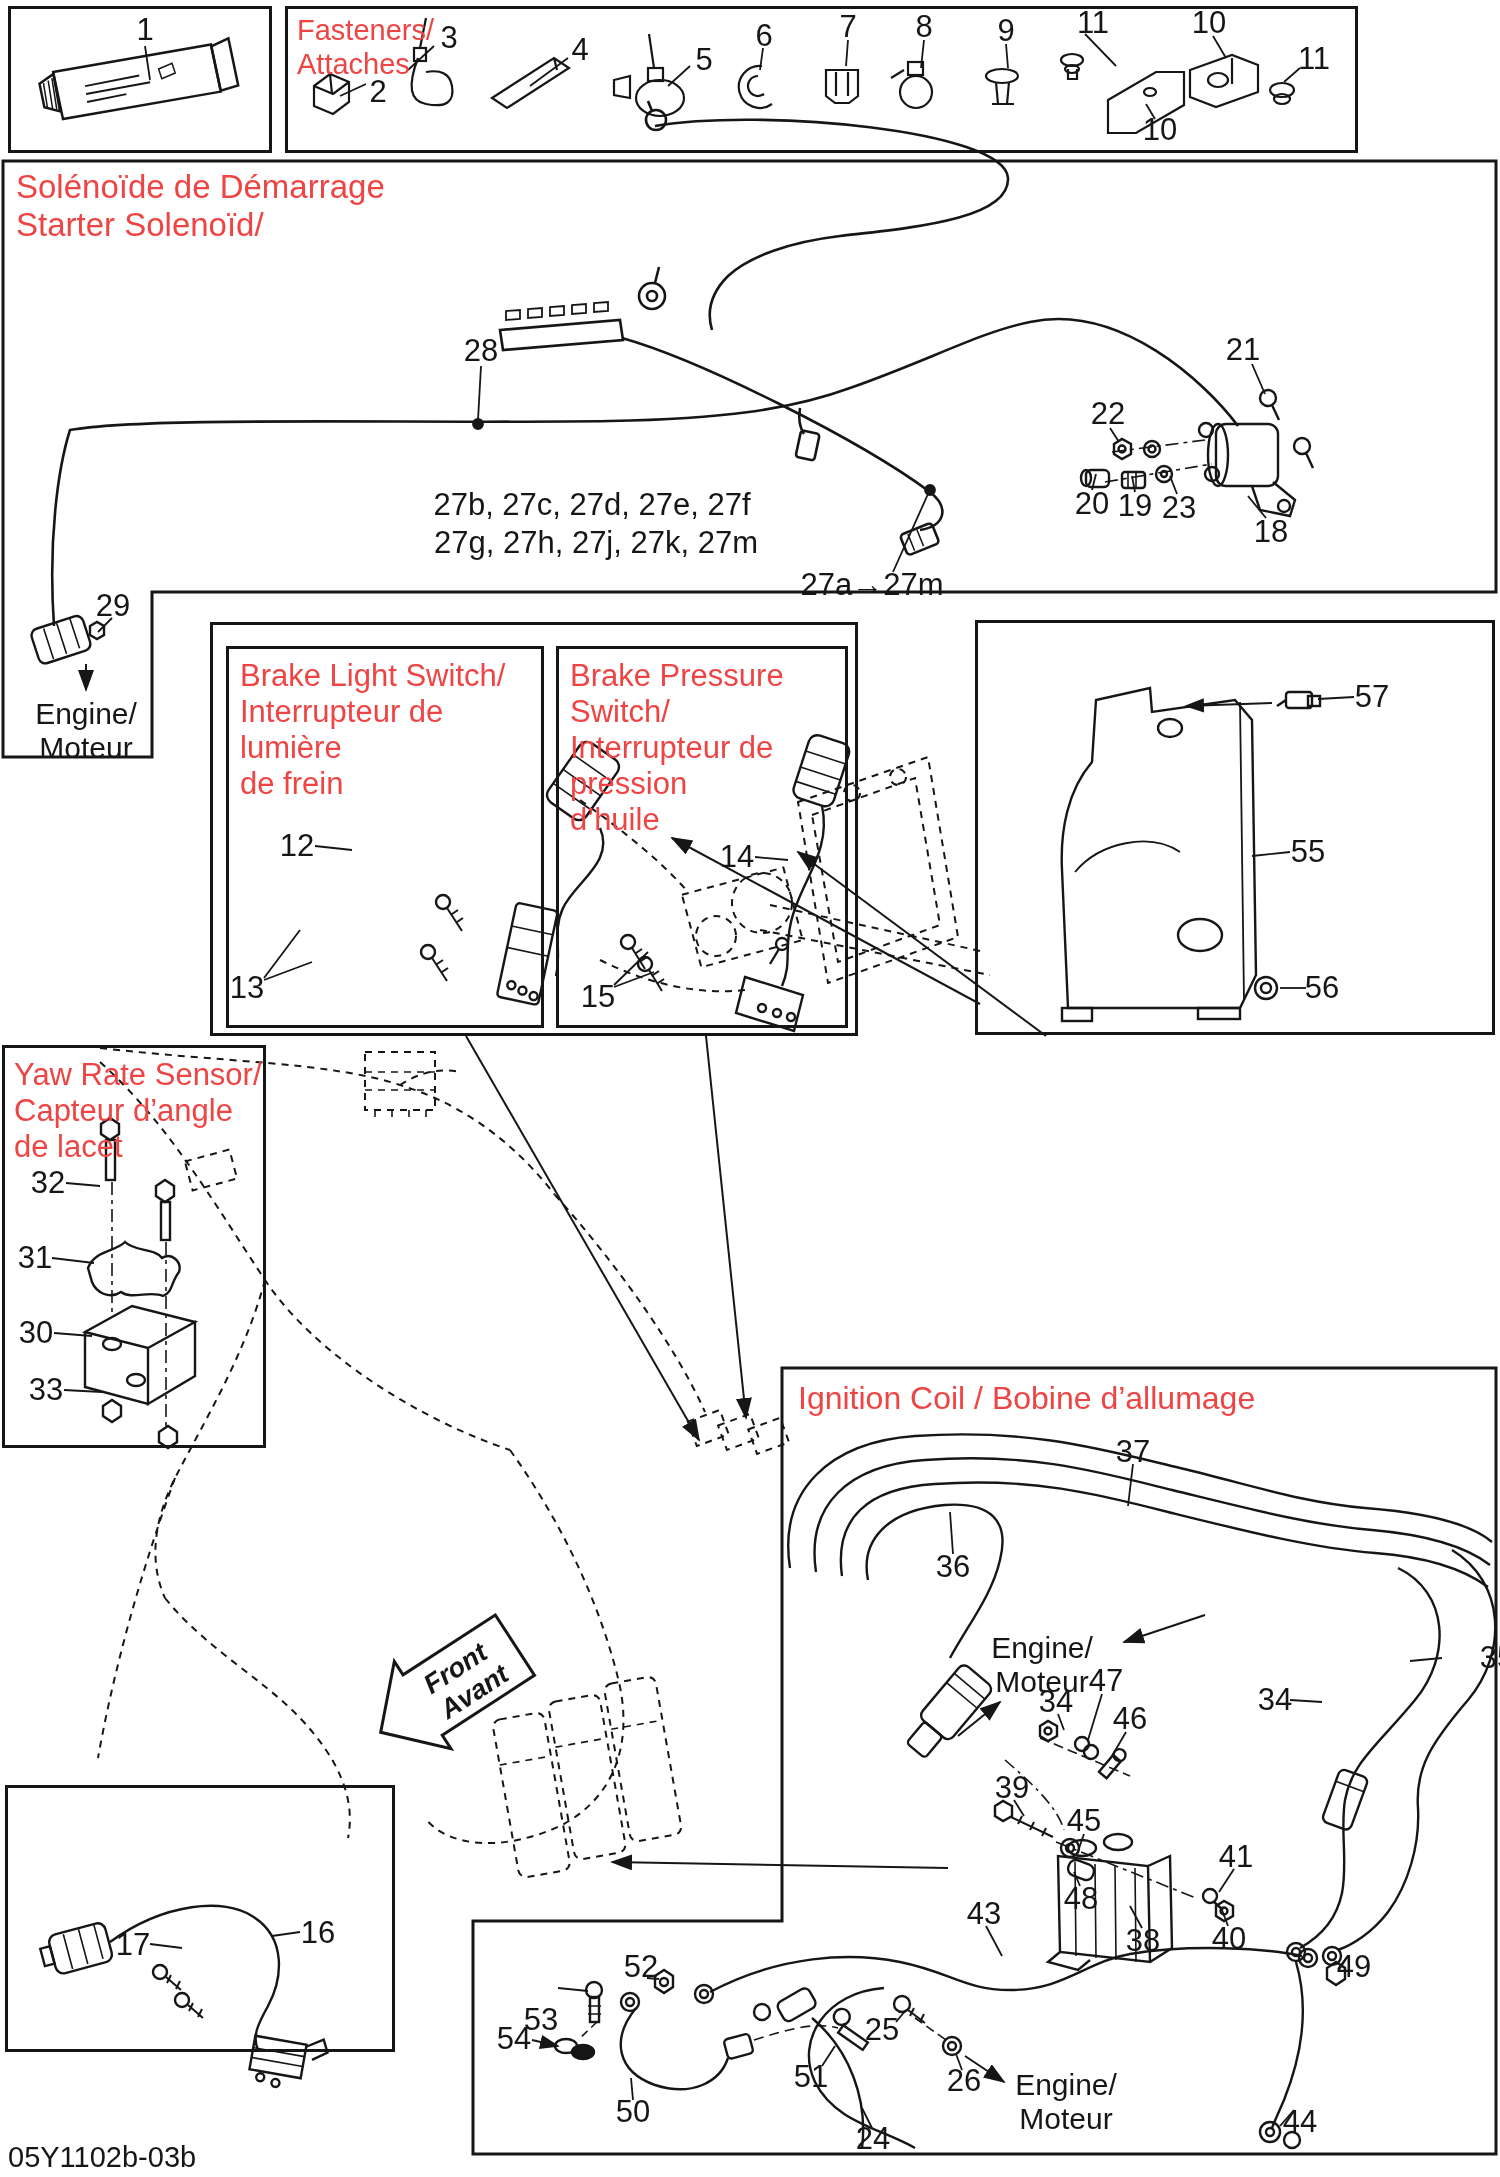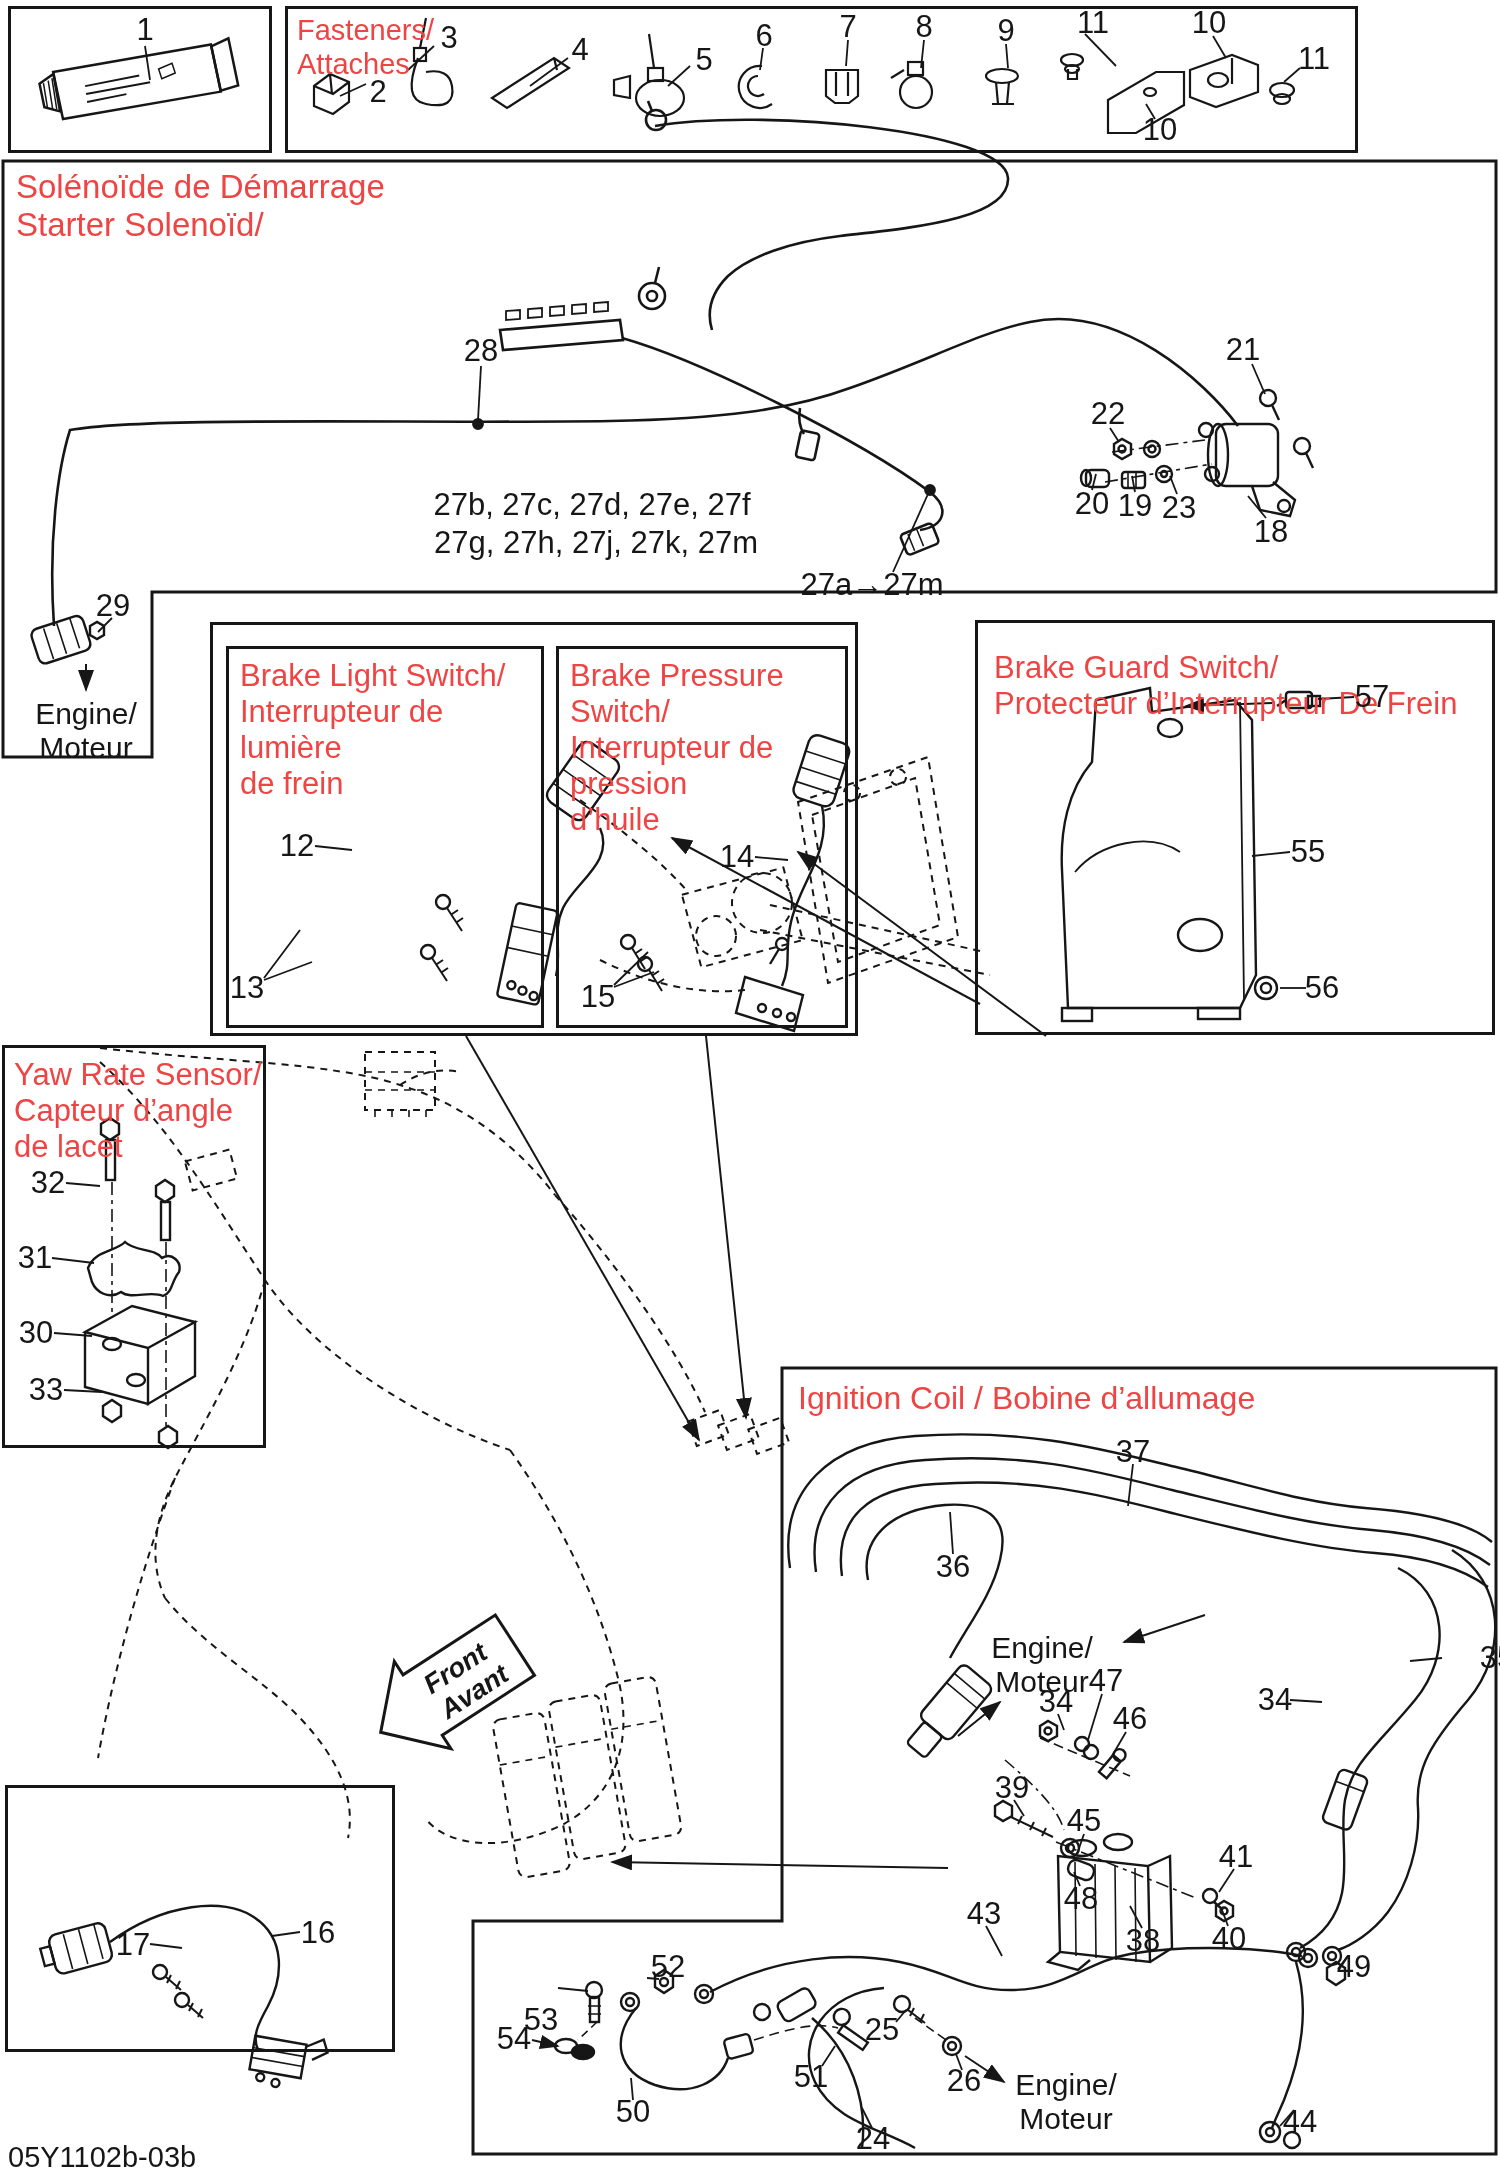--- a/index.html
+++ b/index.html
@@ -465,24 +465,20 @@
   <div data-interactable="false">lumière</div>
   <div data-interactable="false">de frein</div>
 </div>
 <div class="title" style="left:570px;top:658px;font-size:31px" data-interactable="false">
   <div data-interactable="false">Brake Pressure</div>
   <div data-interactable="false">Switch/</div>
   <div data-interactable="false">Interrupteur de</div>
   <div data-interactable="false">pression</div>
   <div data-interactable="false">d’huile</div>
 </div>
-<div class="title" style="left:994px;top:650px;font-size:31px" data-interactable="false">
-  <div data-interactable="false">Brake Guard Switch/</div>
-  <div data-interactable="false">Protecteur d’Interrupteur De Frein</div>
-</div>
 <div class="title" style="left:14px;top:1057px;font-size:31px" data-interactable="false">
   <div data-interactable="false">Yaw Rate Sensor/</div>
   <div data-interactable="false">Capteur d’angle</div>
   <div data-interactable="false">de lacet</div>
 </div>
 <div class="title" style="left:798px;top:1380px;font-size:32px" data-interactable="false">
   <div data-interactable="false">Ignition Coil / Bobine d’allumage</div>
 </div>
 
 <div id="callout-layer" data-interactable="false">
@@ -536,21 +532,21 @@
       <div class="co" data-interactable="false" style="left: 1143px; top: 1941px;">38</div>
       <div class="co" data-interactable="false" style="left: 1236px; top: 1857px;">41</div>
       <div class="co" data-interactable="false" style="left: 1229px; top: 1939px;">40</div>
       <div class="co" data-interactable="false" style="left: 984px; top: 1914px;">43</div>
       <div class="co" data-interactable="false" style="left: 1354px; top: 1967px;">49</div>
       <div class="co" data-interactable="false" style="left: 1300px; top: 2122px;">44</div>
       <div class="co" data-interactable="false" style="left: 882px; top: 2030px;">25</div>
       <div class="co" data-interactable="false" style="left: 964px; top: 2081px;">26</div>
       <div class="co" data-interactable="false" style="left: 873px; top: 2139px;">24</div>
       <div class="co" data-interactable="false" style="left: 541px; top: 1987px; margin-top: 33px;">53</div>
-      <div class="co" data-interactable="false" style="left: 641px; top: 1967px; margin-left: 27px;">52</div>
+      <div class="co" data-interactable="false" style="left: 641px; top: 1967px;">52</div>
       <div class="co" data-interactable="false" style="left: 514px; top: 2039px;">54</div>
       <div class="co" data-interactable="false" style="left: 633px; top: 2112px;">50</div>
       <div class="co" data-interactable="false" style="left: 811px; top: 2077px;">51</div>
     </div>
 <div id="engine-layer" data-interactable="false">
       <div class="eng" data-interactable="false" style="left: 86px; top: 697px;">
         <div data-interactable="false">Engine/</div>
         <div data-interactable="false">Moteur</div>
       </div>
       <div class="eng" data-interactable="false" style="left: 1042px; top: 1631px;">

